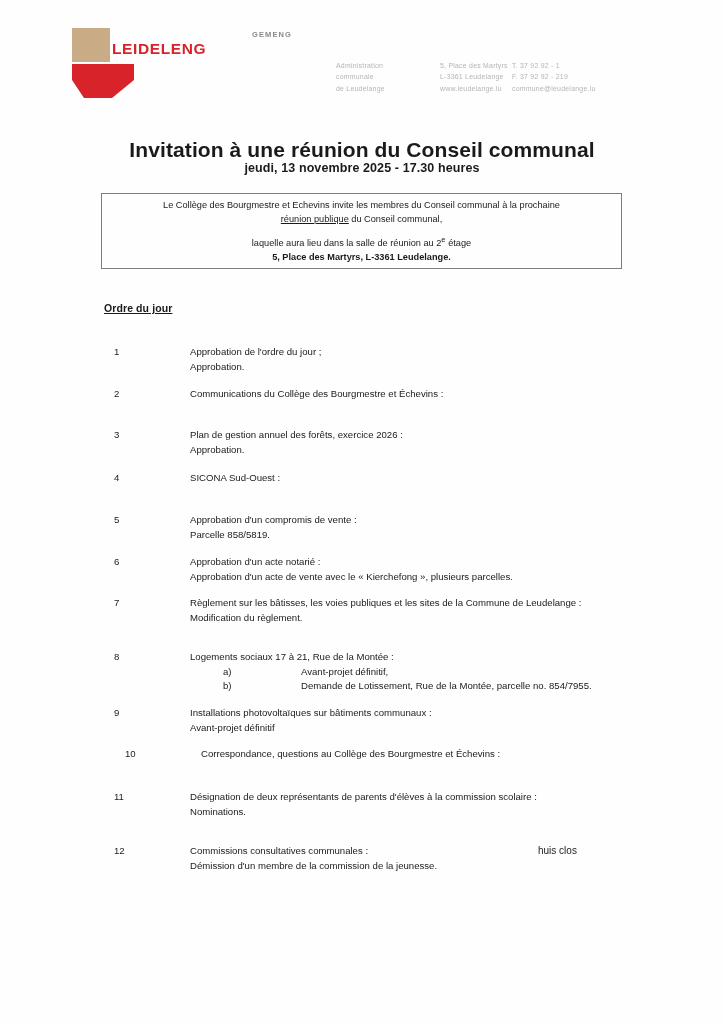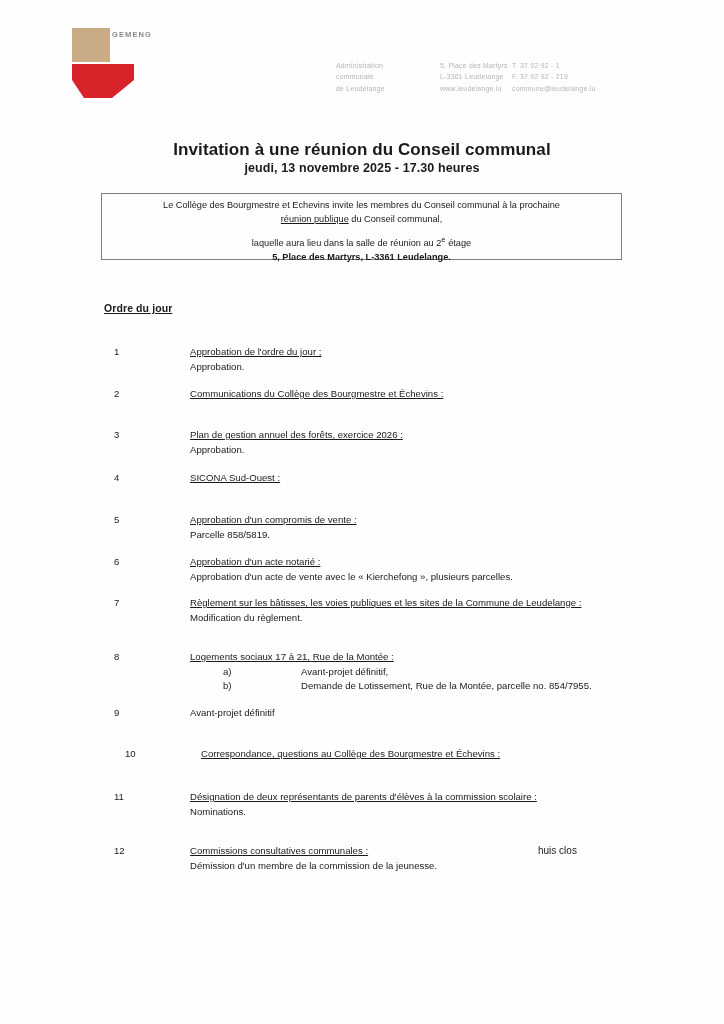--- a/index.html
+++ b/index.html
@@ -45,20 +45,21 @@
     left: 40px;
     top: 2px;
     width: 180px;
   }
   .logo-gemeng {
     font-size: 7.5px;
     letter-spacing: 1.1px;
     color: #8a8a8a;
     font-weight: bold;
     line-height: 10px;
+    text-align: right;
   }
   .logo-leideleng {
     font-size: 15.5px;
     letter-spacing: 0.6px;
     color: #d8232a;
     font-weight: bold;
     line-height: 18px;
   }
 
   
@@ -77,40 +78,40 @@
 
   
   .title-wrap {
     position: absolute;
     left: 0;
     top: 140px;
     width: 724px;
     text-align: center;
   }
   .title-main {
-    font-size: 17px;
+    font-size: 21px;
     font-weight: bold;
     line-height: 20px;
     letter-spacing: 0.1px;
     text-align: center;
   }
   .title-sub {
     font-size: 12.5px;
     font-weight: bold;
     line-height: 17px;
     letter-spacing: 0.1px;
   }
 
   
   .notice-box {
     position: absolute;
     left: 101px;
     top: 193px;
     width: 521px;
-    height: 67px;
+    height: 76px;
     border: 1px solid #7d7d7d;
     box-sizing: border-box;
   }
   .notice-inner {
     text-align: center;
     font-size: 9.2px;
     line-height: 13.5px;
     padding-top: 5px;
   }
   .notice-l2 { margin-top: 0px; }
@@ -148,21 +149,20 @@
     line-height: 14.5px;
     color: #1a1a1a;
   }
   .ag-body {
     margin-left: 190px;
     width: 428px;
     font-size: 9.6px;
     line-height: 14.5px;
   }
   .ag-title {
-    text-decoration: underline;
     display: block;
   }
   .ag-title.justified {
     text-align: justify;
     text-justify: inter-word;
   }
   .ag-desc {
     display: block;
   }
   .ag-sub {
@@ -190,20 +190,21 @@
 
 <div class="page">
 
   <div class="logo-block">
     <svg class="logo-mark" viewBox="0 0 62 70">
       <rect x="0" y="0" width="38" height="34" fill="#c9ab85"></rect>
       <polygon points="0,36 62,36 62,52 40,70 12,70 0,52" fill="#d8232a"></polygon>
     </svg>
     <div class="logo-text">
       <div class="logo-gemeng">GEMENG</div>
+      <div class="logo-leideleng">LEIDELENG</div>
     </div>
   </div>
 
   <div class="addr addr-c1">
     <div>Administration</div>
     <div>communale</div>
     <div>de Leudelange</div>
   </div>
   <div class="addr addr-c2">
     <div>5, Place des Martyrs</div>
@@ -285,20 +286,21 @@
         <div class="ag-num">8</div>
         <div class="ag-body">
           <span class="ag-title">Logements sociaux 17 à 21, Rue de la Montée :</span>
           <span class="ag-sub"><span class="ag-sub-label">a)</span><span class="ag-sub-text">Avant-projet définitif,</span></span>
           <span class="ag-sub"><span class="ag-sub-label">b)</span><span class="ag-sub-text">Demande de Lotissement, Rue de la Montée, parcelle no. 854/7955.</span></span>
         </div>
       </div>
       <div class="ag-item" style="position: absolute; top: 366px; left: 0px; width: 724px;">
         <div class="ag-num">9</div>
         <div class="ag-body">
+          <span class="ag-title">Installations photovoltaïques sur bâtiments communaux :</span>
           <span class="ag-desc">Avant-projet définitif</span>
         </div>
       </div>
       <div class="ag-item" style="position: absolute; top: 407px; left: 0px; width: 724px; margin-left: 11px;">
         <div class="ag-num">10</div>
         <div class="ag-body">
           <span class="ag-title">Correspondance, questions au Collège des Bourgmestre et Échevins :</span>
         </div>
       </div>
       <div class="ag-item" style="position: absolute; top: 450px; left: 0px; width: 724px;">

